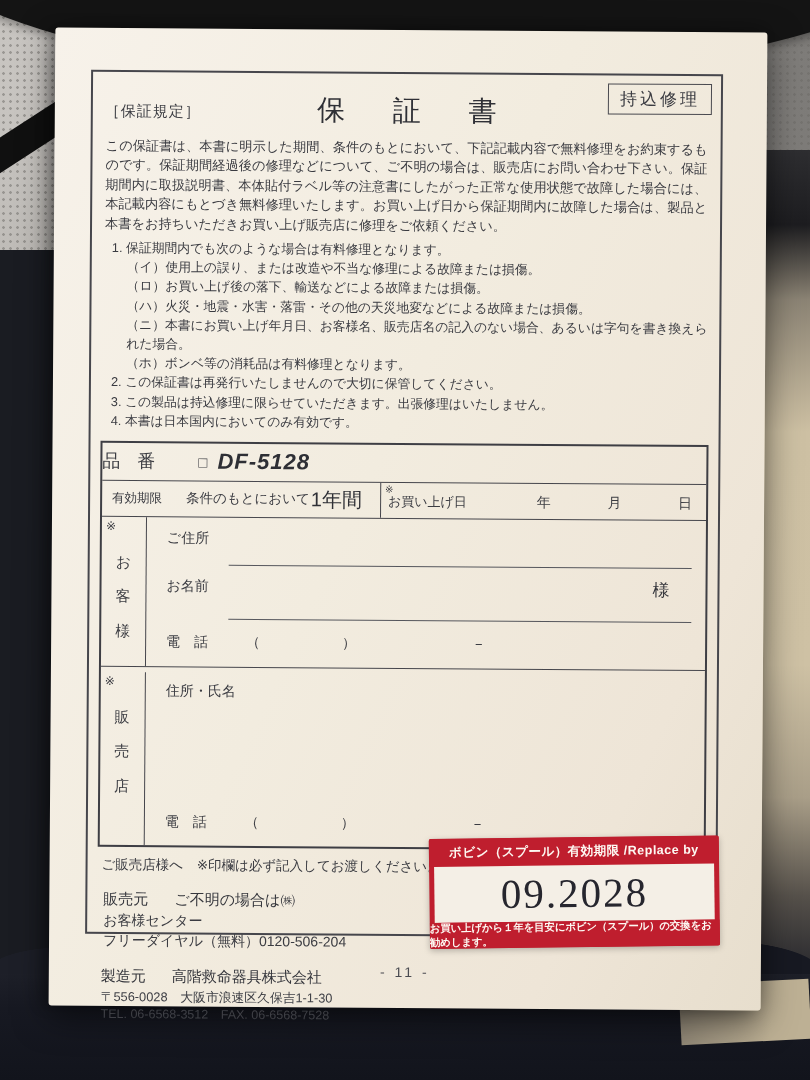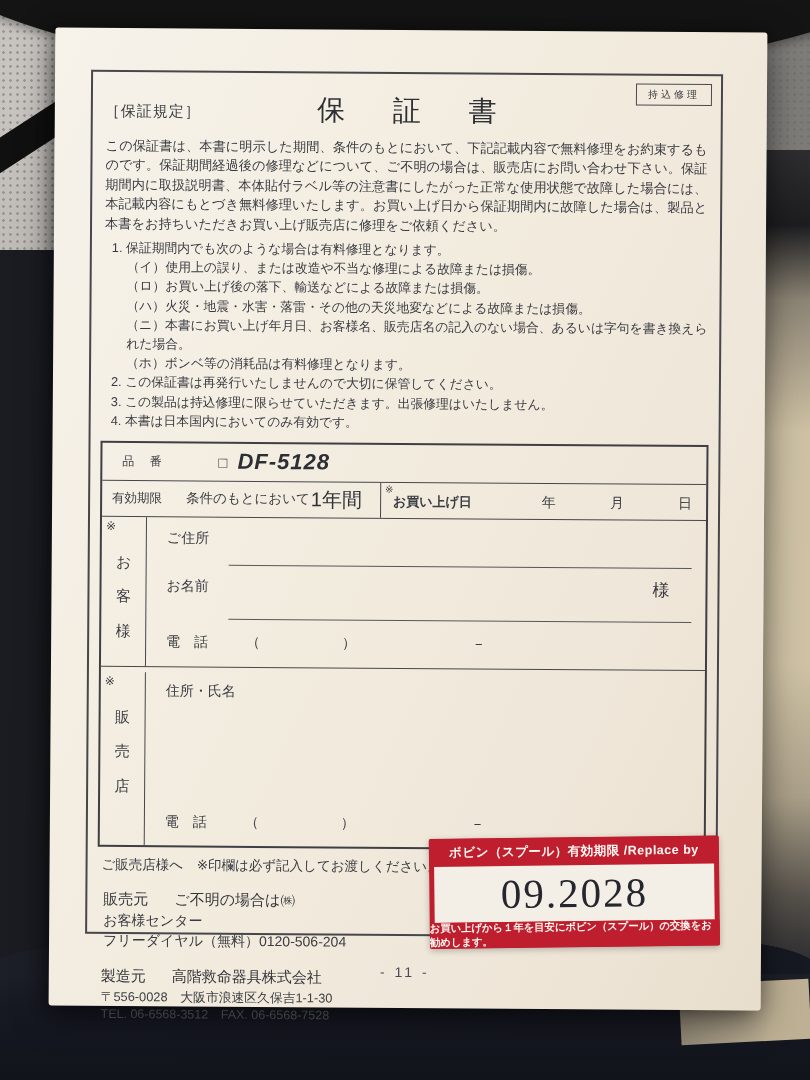--- a/index.html
+++ b/index.html
@@ -60,21 +60,21 @@
     box-shadow:0 10px 34px rgba(0,0,0,.55), -6px 0 14px rgba(0,0,0,.25);
     border-radius:3px;
   }
   .frame{
     position:absolute;left:36px;top:42px;right:44px;bottom:72px;
     border:2px solid #46464c;
   }
   .badge{
     position:absolute;top:8px;right:9px;
     border:1.5px solid #4a4a50;padding:3px 11px;
-    font-size:10px;letter-spacing:3px;color:#3b3c42;background:transparent;
+    font-size:17px;letter-spacing:3px;color:#3b3c42;background:transparent;
   }
   .head{position:relative;height:56px;}
   .regulation{
     position:absolute;left:12px;top:30px;font-size:15px;letter-spacing:1px;color:#3b3c42;text-align:right;
   }
   .title{
     position:absolute;left:0;right:0;top:18px;text-align:center;
     font-size:28px;letter-spacing:20px;color:#2f3036;text-indent:20px;
   }
   .intro{
@@ -85,46 +85,46 @@
   .term.sub{padding-left:15px;}
   
   .wtable{
     margin:11px 10px 0 10px;border:2.2px solid #3e3e44;height:402px;position:relative;
     background:transparent;
   }
   .row{box-sizing:border-box;}
   .row-part{
     height:38px;border-bottom:1.6px solid #46464c;display:flex;align-items:center;
   }
-  .part-label{width:72px;padding-left:20px;font-size:12px;letter-spacing:6px;color:#3b3c42;}
+  .part-label{width:72px;padding-left:0;font-size:18px;letter-spacing:6px;color:#3b3c42;}
   .part-check{font-size:15px;margin:0 10px 0 24px;color:#3b3c42;}
   .part-number{font-size:22px;font-weight:bold;font-style:italic;letter-spacing:1px;color:#2e2f35;}
   .row-warranty{
     height:36px;border-bottom:1.6px solid #46464c;display:flex;align-items:stretch;
   }
   .warranty-left{flex:0 0 46%;display:flex;align-items:center;}
   .warranty-label{width:74px;padding-left:10px;font-size:12.5px;color:#3b3c42;}
   .warranty-prefix{font-size:13.5px;color:#3b3c42;}
   .warranty-value{font-size:20px;color:#2f3036;margin-left:1px;}
   .warranty-right{
     flex:1;border-left:1.6px solid #46464c;display:flex;align-items:center;position:relative;
     padding-left:7px;
   }
   .date-mark{position:absolute;left:4px;top:1px;font-size:10px;color:#3b3c42;}
-  .date-label{font-size:13px;margin-left:5px;margin-top:4px;color:#3b3c42;font-weight:bold;}
+  .date-label{font-size:13px;margin-top:4px;color:#3b3c42;}
   .date-ymd{flex:1;display:flex;justify-content:space-between;padding:0 14px 0 70px;font-size:14px;margin-top:3px;color:#3b3c42;}
   .row-customer{height:150px;border-bottom:1.6px solid #46464c;display:flex;}
   .row-dealer{height:auto;display:flex;position:absolute;left:0;right:0;top:229px;bottom:0;}
   .side-col{
     flex:0 0 44px;border-right:1.6px solid #46464c;position:relative;
   }
   .side-mark{position:absolute;left:4px;top:2px;font-size:12px;color:#3b3c42;}
   .side-label{
     position:absolute;left:0;right:0;top:28px;margin:auto;width:16px;
-    font-size:15px;line-height:2.3;text-align:center;word-break:break-all;color:#3b3c42;
+    font-size:15px;line-height:2.3;text-align:left;word-break:break-all;color:#3b3c42;
   }
   .cellbody{flex:1;position:relative;}
   .f-row{position:relative;}
   .f-address{height:48px;}
   .f-name{height:54px;}
   .f-phone{height:48px;}
   .f-label{position:absolute;left:20px;top:12px;font-size:14px;color:#3b3c42;}
   .u-line{position:absolute;left:82px;right:14px;bottom:0;border-bottom:1.2px solid #55565c;}
   .name-suffix{position:absolute;right:36px;top:10px;font-size:17px;color:#34353b;}
   .phone-line{position:absolute;left:20px;top:14px;font-size:14px;color:#3b3c42;}

